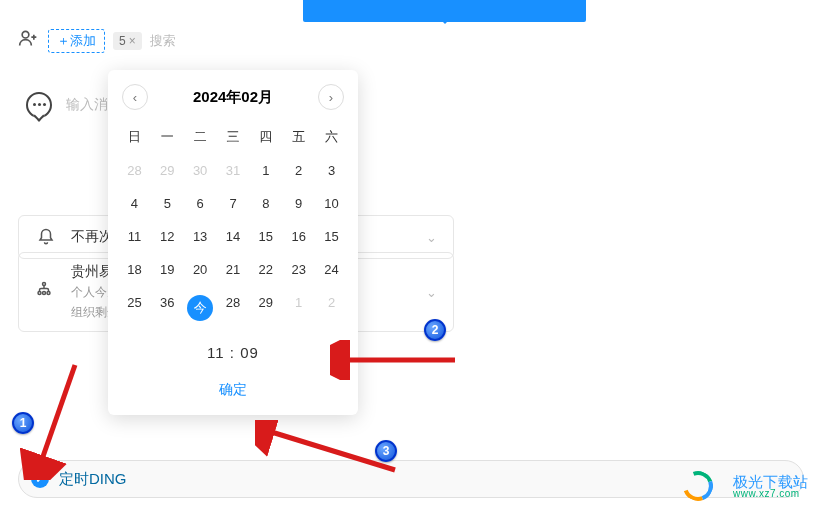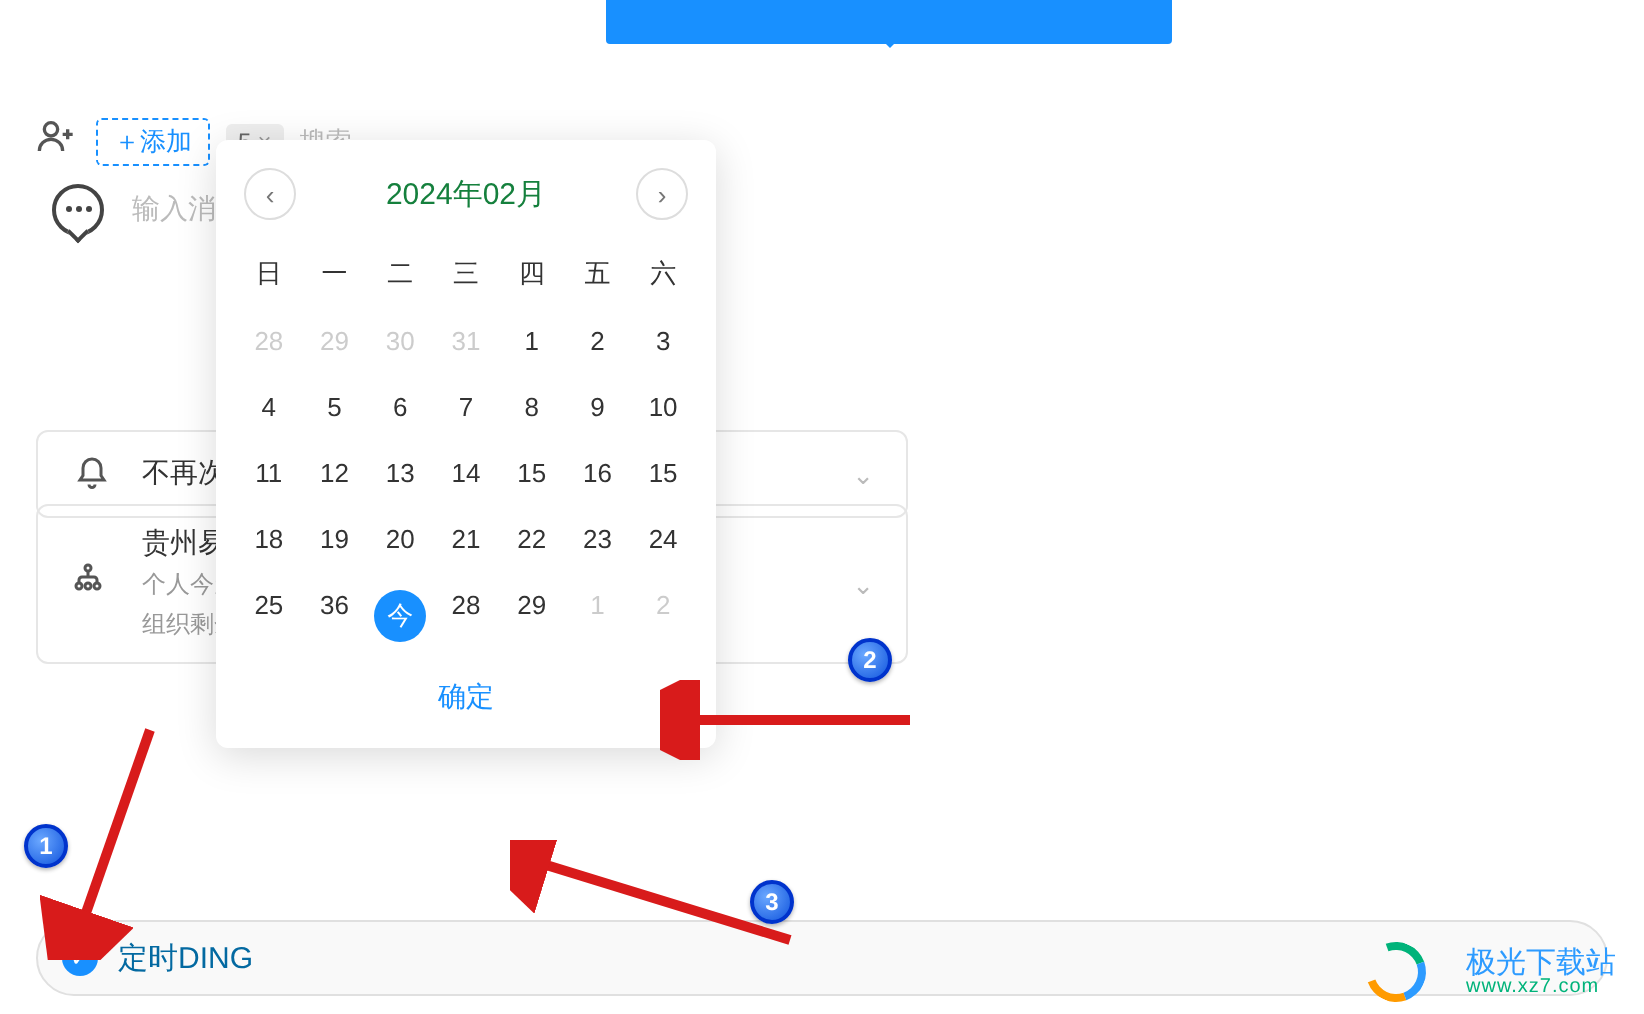--- a/index.html
+++ b/index.html
@@ -1,19 +1,19 @@
 <!DOCTYPE html>
 <html><head>
 <meta charset="utf-8">
 <style>
 *{box-sizing:border-box;margin:0;padding:0;font-family:-apple-system,BlinkMacSystemFont,"PingFang SC","Microsoft YaHei",sans-serif}
 body{background:#fff;width:822px;height:507px;position:relative;overflow:hidden}
 .topbar{position:absolute;top:0;left:303px;width:283px;height:22px;background:#1890ff;border-radius:0 0 2px 2px}
 .topbar::after{content:'';position:absolute;bottom:-10px;left:50%;margin-left:-8px;border:8px solid transparent;border-top-color:#1890ff}
-.row1{position:absolute;top:58px;left:18px;display:flex;align-items:center;gap:8px}
+.row1{position:absolute;top:28px;left:18px;display:flex;align-items:center;gap:8px}
 .add-icon{width:22px;color:#555;font-size:18px}
 .add-btn{border:1px dashed #1890ff;color:#1890ff;font-size:13px;padding:2px 8px;border-radius:3px}
 .count-badge{background:#eee;color:#666;font-size:12px;padding:2px 6px;border-radius:3px;display:flex;gap:3px;align-items:center}
 .count-badge span.x{color:#999}
 .search-ph{color:#bbb;font-size:13px}
 .msg-row{position:absolute;top:92px;left:26px;display:flex;align-items:center;gap:14px}
 .chat-icon{width:26px;height:26px;border:2px solid #444;border-radius:50%;position:relative}
 .chat-icon::before{content:'';position:absolute;left:5px;top:9px;width:3px;height:3px;background:#444;border-radius:50%;box-shadow:5px 0 #444,10px 0 #444}
 .chat-icon::after{content:'';position:absolute;bottom:-4px;left:7px;width:6px;height:6px;background:#fff;border-right:2px solid #444;border-bottom:2px solid #444;transform:rotate(45deg)}
 .msg-ph{color:#bbb;font-size:14px}
@@ -29,21 +29,21 @@
 .bot-left{flex:1;display:flex;align-items:center;gap:10px;padding-left:12px}
 .check-on{width:18px;height:18px;border-radius:50%;background:#1890ff;color:#fff;font-size:12px;display:flex;align-items:center;justify-content:center}
 .bot-text{font-size:15px;color:#0369a1}
 .bot-div{width:40px}
 .bot-right{flex:1;display:flex;align-items:center;gap:10px}
 .radio-off{width:16px;height:16px;border:1px solid #bbb;border-radius:50%}
 
 .picker{position:absolute;top:70px;left:108px;width:250px;background:#fff;border-radius:6px;box-shadow:0 4px 20px rgba(0,0,0,.15);padding:14px 10px 12px}
 .p-head{display:flex;align-items:center;justify-content:space-between;padding:0 4px 10px}
 .navbtn{width:26px;height:26px;border:1px solid #ddd;border-radius:50%;display:flex;align-items:center;justify-content:center;color:#777;font-size:13px;cursor:pointer}
-.p-title{font-size:15px;color:#15803d;font-weight:400}
+.p-title{font-size:15px;color:#000000;font-weight:700}
 .grid{display:grid;grid-template-columns:repeat(7,1fr);text-align:center}
 .wd{font-size:13px;color:#333;padding:8px 0}
 .d{font-size:13px;color:#333;padding:9px 0;position:relative}
 .d.dim{color:#ccc}
 .d.today span{background:#1890ff;color:#fff;border-radius:50%;width:26px;height:26px;display:inline-flex;align-items:center;justify-content:center}
 .time{text-align:center;font-size:15px;color:#333;padding:14px 0 10px;letter-spacing:1px}
 .ok{text-align:center;font-size:14px;color:#1890ff;padding:10px 0 4px;cursor:pointer}
 
 .badge-num{position:absolute;width:22px;height:22px;border:2px solid #0033cc;border-radius:50%;background:radial-gradient(circle at 35% 35%,#6ba8ff,#1155dd);display:flex;align-items:center;justify-content:center;color:#fff;font-size:12px;font-weight:bold;box-shadow:0 1px 2px rgba(0,0,0,.3)}
 .arrow{position:absolute;pointer-events:none}
@@ -154,20 +154,21 @@
       <div class="d"><span>23</span></div>
       <div class="d"><span>24</span></div>
       <div class="d"><span>25</span></div>
       <div class="d"><span>36</span></div>
       <div class="d today"><span>今</span></div>
       <div class="d"><span>28</span></div>
       <div class="d"><span>29</span></div>
       <div class="d dim"><span>1</span></div>
       <div class="d dim"><span>2</span></div>
     </div>
+  <div class="time">11 : 09</div>
   <div class="ok">确定</div>
 </div>
 
 <div class="bot-row">
   <div class="bot-left">
     <div class="check-on">✓</div>
     <span class="bot-text">定时DING</span>
   </div>
   <div class="bot-div"></div>
 </div>

